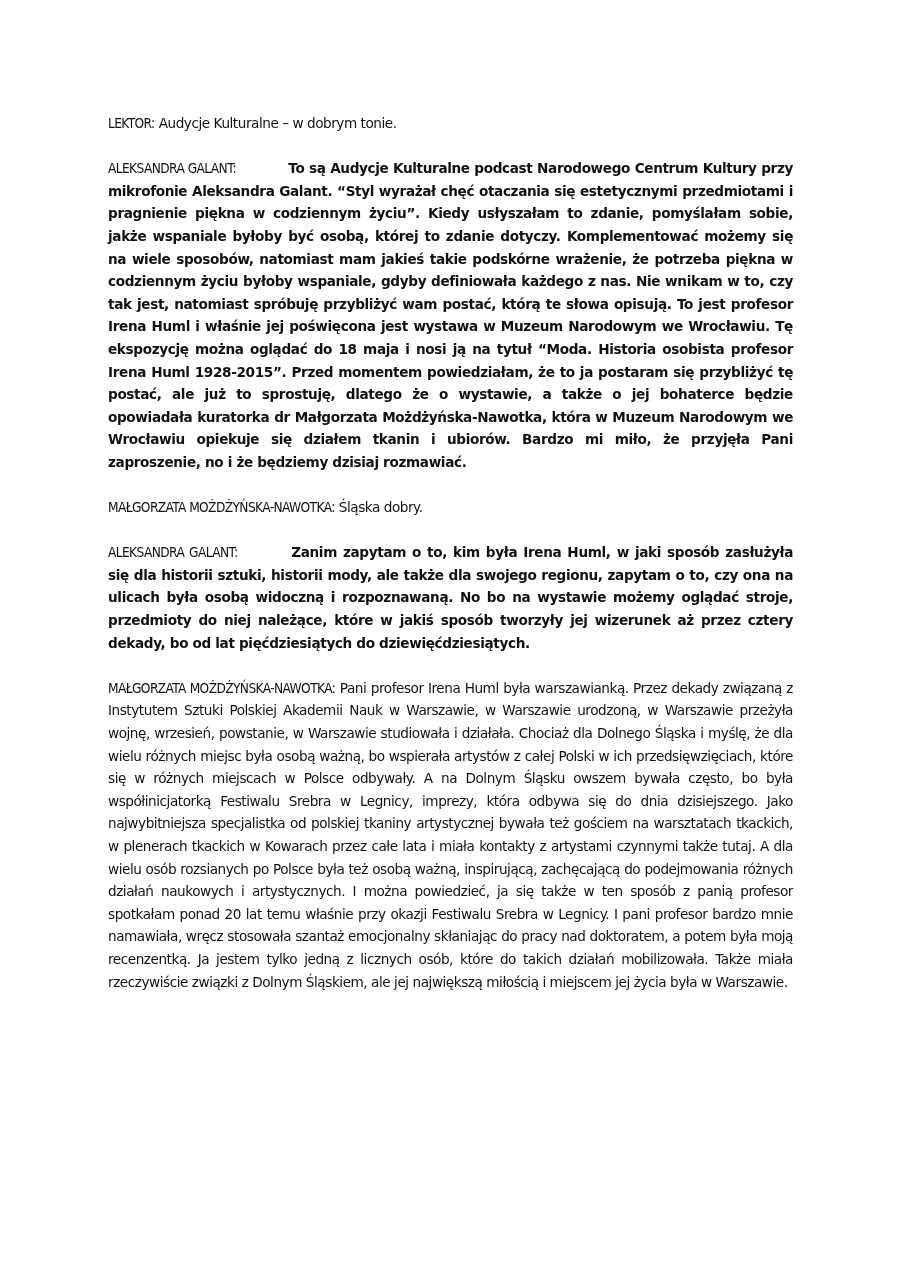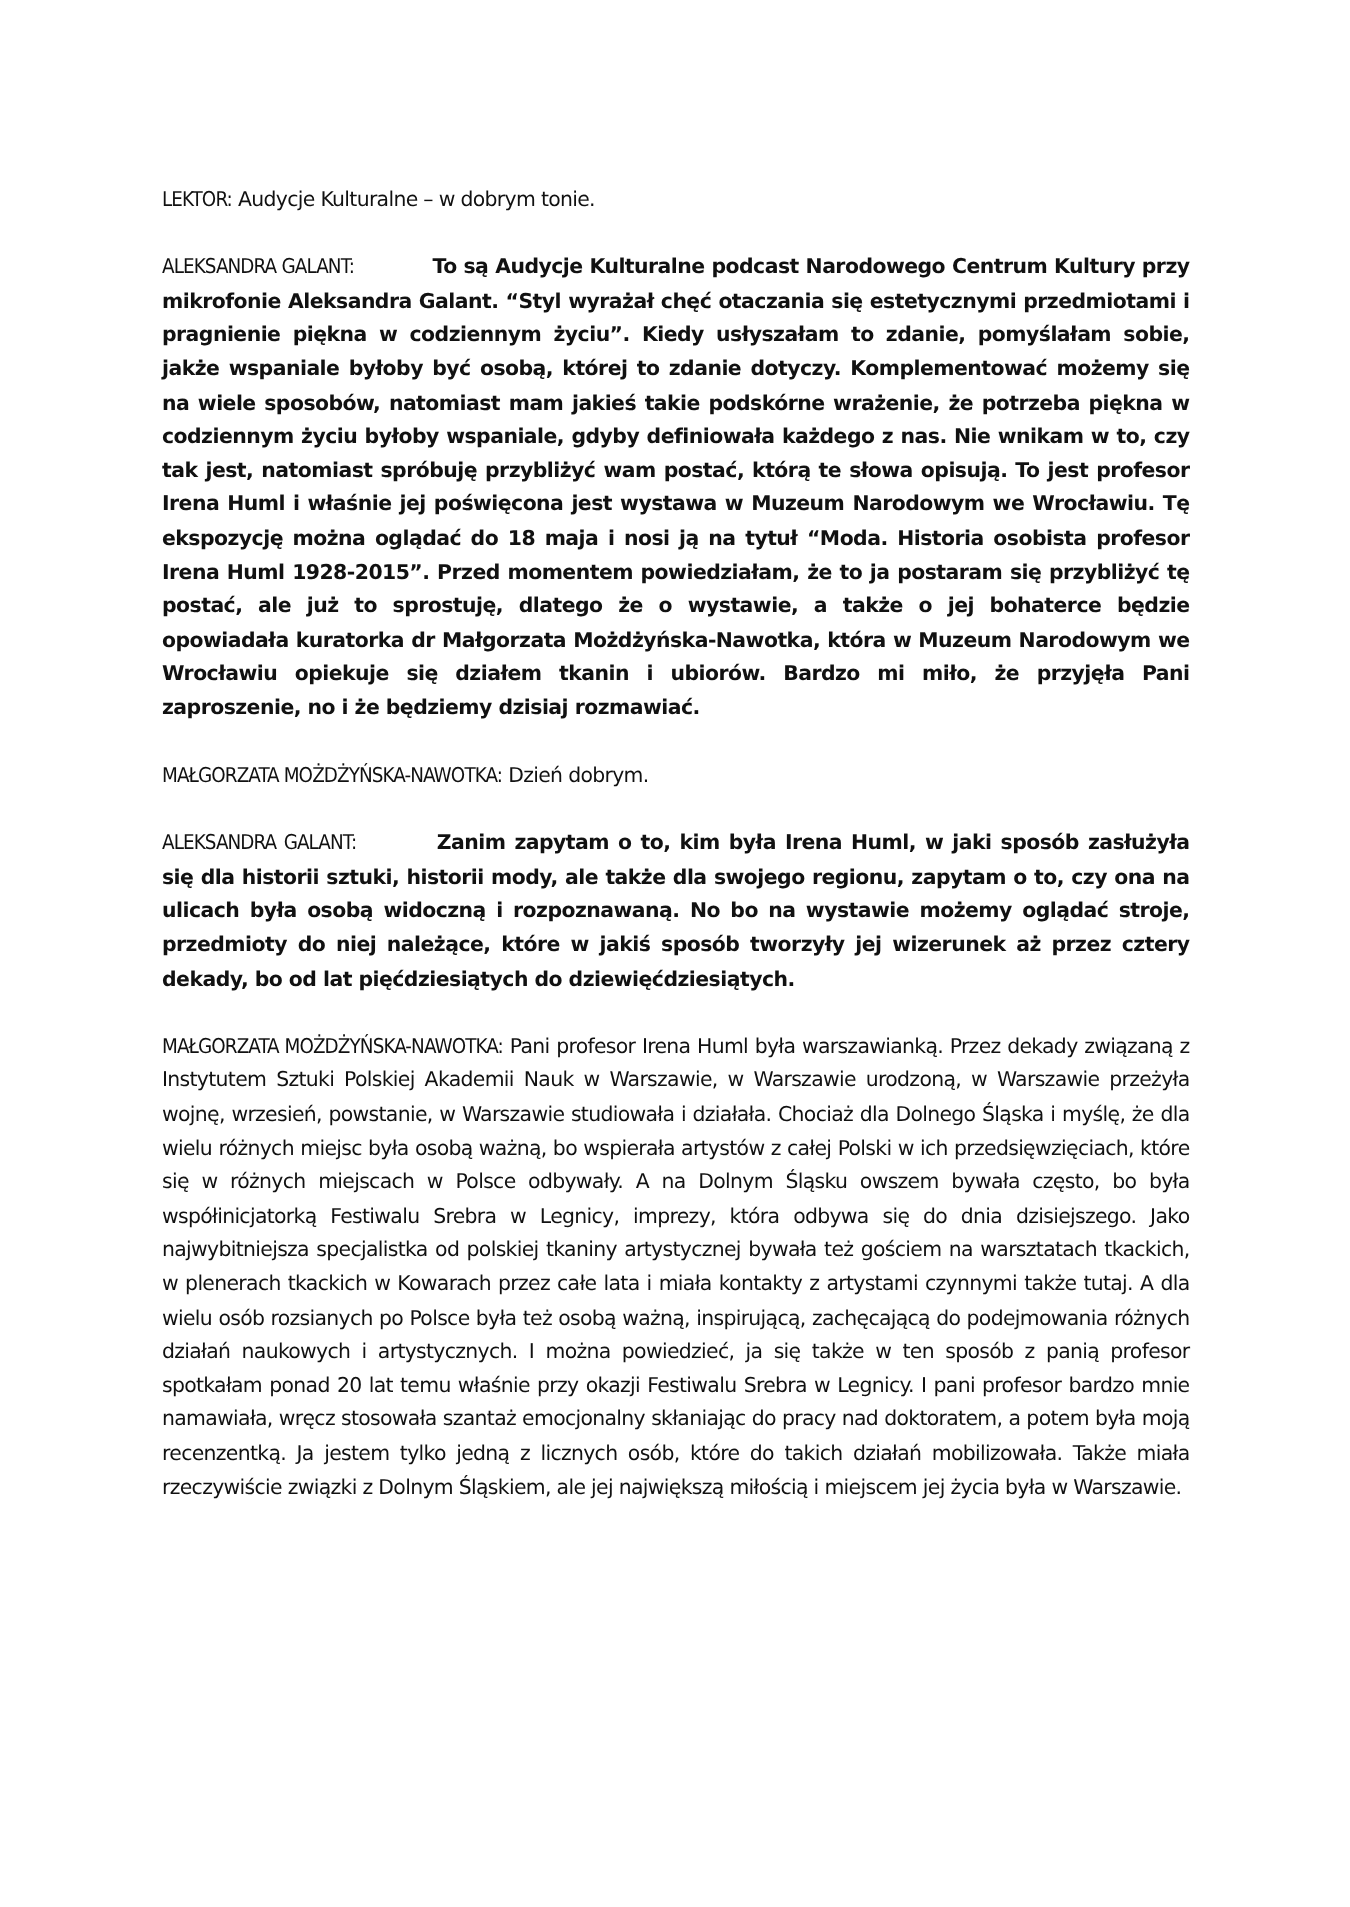--- a/index.html
+++ b/index.html
@@ -1,20 +1,20 @@
 <!DOCTYPE html>
 <html><head>
 <meta charset="utf-8">
 <style>
   html, body { margin: 0; padding: 0; background: #ffffff; }
   body { width: 900px; height: 1271px; position: relative; overflow: hidden; }
   .page {
     position: absolute;
     left: 108px;
-    top: 122px;
+    top: 112px;
     width: 685px;
     font-family: "DejaVu Sans", sans-serif;
     font-size: 13.6px;
     line-height: 22.6px;
     color: #111111;
     letter-spacing: -0.25px;
   }
   .para {
     margin: 0 0 22.6px 0;
     text-align: justify;
@@ -38,21 +38,21 @@
     <span class="normal-text">Audycje Kulturalne – w dobrym tonie.</span>
   </p>
 
   <p class="para last-left">
     <span class="speaker">ALEKSANDRA GALANT:</span>
     <span class="bold">To są Audycje Kulturalne podcast Narodowego Centrum Kultury przy mikrofonie Aleksandra Galant. “Styl wyrażał chęć otaczania się estetycznymi przedmiotami i pragnienie piękna w codziennym życiu”. Kiedy usłyszałam to zdanie, pomyślałam sobie, jakże wspaniale byłoby być osobą, której to zdanie dotyczy. Komplementować możemy się na wiele sposobów, natomiast mam jakieś takie podskórne wrażenie, że potrzeba piękna w codziennym życiu byłoby wspaniale, gdyby definiowała każdego z nas. Nie wnikam w to, czy tak jest, natomiast spróbuję przybliżyć wam postać, którą te słowa opisują. To jest profesor Irena Huml i właśnie jej poświęcona jest wystawa w Muzeum Narodowym we Wrocławiu. Tę ekspozycję można oglądać do 18 maja i nosi ją na tytuł “Moda. Historia osobista profesor Irena Huml 1928-2015”. Przed momentem powiedziałam, że to ja postaram się przybliżyć tę postać, ale już to sprostuję, dlatego że o wystawie, a także o jej bohaterce będzie opowiadała kuratorka dr Małgorzata Możdżyńska-Nawotka, która w Muzeum Narodowym we Wrocławiu opiekuje się działem tkanin i ubiorów. Bardzo mi miło, że przyjęła Pani zaproszenie, no i że będziemy dzisiaj rozmawiać.</span>
   </p>
 
   <p class="para last-left">
     <span class="speaker">MAŁGORZATA MOŻDŻYŃSKA-NAWOTKA:</span>
-    <span class="normal-text">Dzień dobrym.</span>
+    <span class="normal-text">Śląska dobry.</span>
   </p>
 
   <p class="para last-left">
     <span class="speaker">ALEKSANDRA GALANT:</span>
     <span class="bold">Zanim zapytam o to, kim była Irena Huml, w jaki sposób zasłużyła się dla historii sztuki, historii mody, ale także dla swojego regionu, zapytam o to, czy ona na ulicach była osobą widoczną i rozpoznawaną. No bo na wystawie możemy oglądać stroje, przedmioty do niej należące, które w jakiś sposób tworzyły jej wizerunek aż przez cztery dekady, bo od lat pięćdziesiątych do dziewięćdziesiątych.</span>
   </p>
 
   <p class="para last-left">
     <span class="speaker">MAŁGORZATA MOŻDŻYŃSKA-NAWOTKA:</span>
     <span class="normal-text">Pani profesor Irena Huml była warszawianką. Przez dekady związaną z Instytutem Sztuki Polskiej Akademii Nauk w Warszawie, w Warszawie urodzoną, w Warszawie przeżyła wojnę, wrzesień, powstanie, w Warszawie studiowała i działała. Chociaż dla Dolnego Śląska i myślę, że dla wielu różnych miejsc była osobą ważną, bo wspierała artystów z całej Polski w ich przedsięwzięciach, które się w różnych miejscach w Polsce odbywały. A na Dolnym Śląsku owszem bywała często, bo była współinicjatorką Festiwalu Srebra w Legnicy, imprezy, która odbywa się do dnia dzisiejszego. Jako najwybitniejsza specjalistka od polskiej tkaniny artystycznej bywała też gościem na warsztatach tkackich, w plenerach tkackich w Kowarach przez całe lata i miała kontakty z artystami czynnymi także tutaj. A dla wielu osób rozsianych po Polsce była też osobą ważną, inspirującą, zachęcającą do podejmowania różnych działań naukowych i artystycznych. I można powiedzieć, ja się także w ten sposób z panią profesor spotkałam ponad 20 lat temu właśnie przy okazji Festiwalu Srebra w Legnicy. I pani profesor bardzo mnie namawiała, wręcz stosowała szantaż emocjonalny skłaniając do pracy nad doktoratem, a potem była moją recenzentką. Ja jestem tylko jedną z licznych osób, które do takich działań mobilizowała. Także miała rzeczywiście związki z Dolnym Śląskiem, ale jej największą miłością i miejscem jej życia była w Warszawie.</span>

